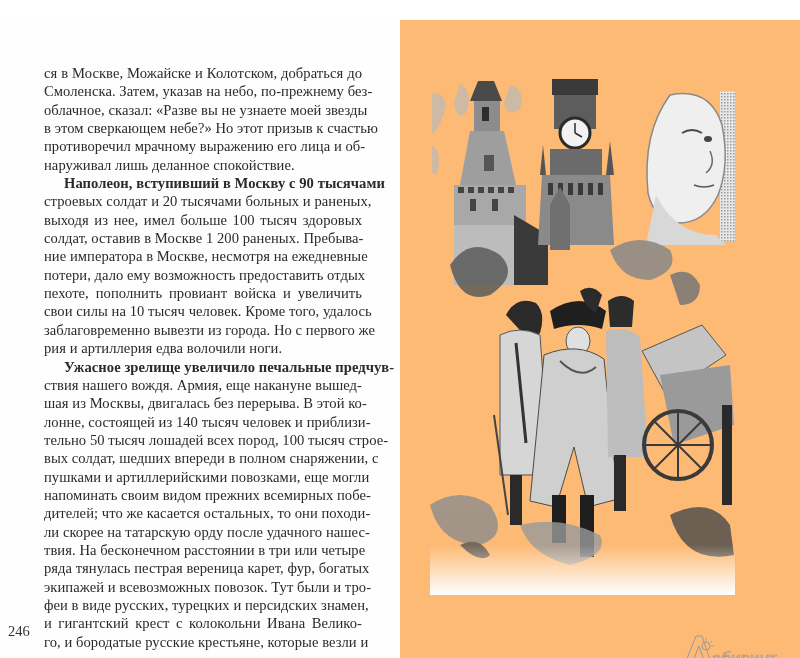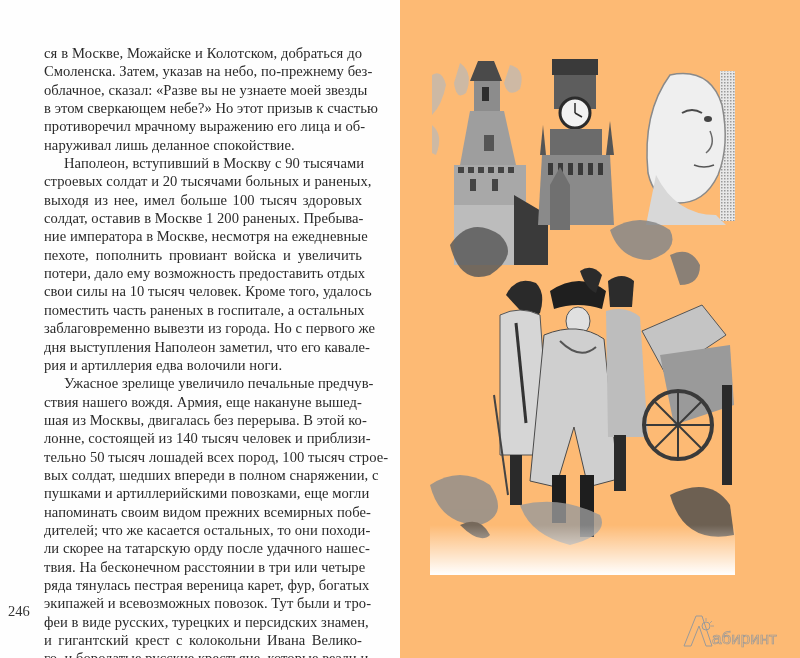--- a/index.html
+++ b/index.html
@@ -3,41 +3,41 @@
   <meta charset="utf-8">
   <style>
     html, body { margin: 0; padding: 0; }
     body {
       width: 800px; height: 658px; overflow: hidden;
       background: #ffffff;
       font-family: "Liberation Serif", "DejaVu Serif", serif;
       color: #2a2a2a;
       position: relative;
     }
-    .spread { position: absolute; inset: 0; }
+    .spread { position: absolute; inset: 0; margin-top: 20px; }
     .page-left {
       position: absolute; left: 0; top: 0; width: 400px; height: 658px;
       background: #fefefe;
     }
     .page-right {
       position: absolute; left: 400px; top: 0; width: 400px; height: 658px;
       background: #fdba74;
     }
     .text-block {
       position: absolute; left: 44px; top: 44px; width: 318px;
       font-size: 14.6px; line-height: 18.35px;
       letter-spacing: 0.05px;
     }
     .text-block .line {
       display: block; white-space: nowrap;
       text-align: justify; text-align-last: justify;
       height: 18.35px;
     }
     .text-block .line.last { text-align-last: left; }
-    .text-block .line.indent { padding-left: 20px; }
+    .text-block .line.indent { padding-left: 20px; font-weight: bold; }
     .page-number {
       position: absolute; left: 0; width: 400px; top: 603px;
       text-align: left; font-size: 14.5px; color: #333;
       padding-left: 8px;
     }
     .illustration {
       position: absolute; left: 30px; top: 55px; width: 305px; height: 520px;
     }
     .illustration svg { width: 100%; height: 100%; display: block; }
     .logo {
@@ -56,26 +56,24 @@
         <span class="line">Смоленска. Затем, указав на небо, по-прежнему без-</span>
         <span class="line">облачное, сказал: «Разве вы не узнаете моей звезды</span>
         <span class="line">в этом сверкающем небе?» Но этот призыв к счастью</span>
         <span class="line">противоречил мрачному выражению его лица и об-</span>
         <span class="line last">наруживал лишь деланное спокойствие.</span>
         <span class="line indent">Наполеон, вступивший в Москву с 90 тысячами</span>
         <span class="line">строевых солдат и 20 тысячами больных и раненых,</span>
         <span class="line">выходя из нее, имел больше 100 тысяч здоровых</span>
         <span class="line">солдат, оставив в Москве 1 200 раненых. Пребыва-</span>
         <span class="line">ние императора в Москве, несмотря на ежедневные</span>
+        <span class="line">потери, дало ему возможность предоставить отдых</span>
         <span class="line">пехоте, пополнить провиант войска и увеличить</span>
-        <span class="line">потери, дало ему возможность предоставить отдых</span>
         <span class="line">свои силы на 10 тысяч человек. Кроме того, удалось</span>
-        <span class="line">поместить часть раненых в госпитале, а остальных</span>
         <span class="line">заблаговременно вывезти из города. Но с первого же</span>
-        <span class="line">дня выступления Наполеон заметил, что его кавале-</span>
         <span class="line last">рия и артиллерия едва волочили ноги.</span>
         <span class="line indent">Ужасное зрелище увеличило печальные предчув-</span>
         <span class="line">ствия нашего вождя. Армия, еще накануне вышед-</span>
         <span class="line">шая из Москвы, двигалась без перерыва. В этой ко-</span>
         <span class="line">лонне, состоящей из 140 тысяч человек и приблизи-</span>
         <span class="line">тельно 50 тысяч лошадей всех пород, 100 тысяч строе-</span>
         <span class="line">вых солдат, шедших впереди в полном снаряжении, с</span>
         <span class="line">пушками и артиллерийскими повозками, еще могли</span>
         <span class="line">напоминать своим видом прежних всемирных побе-</span>
         <span class="line">дителей; что же касается остальных, то они походи-</span>

